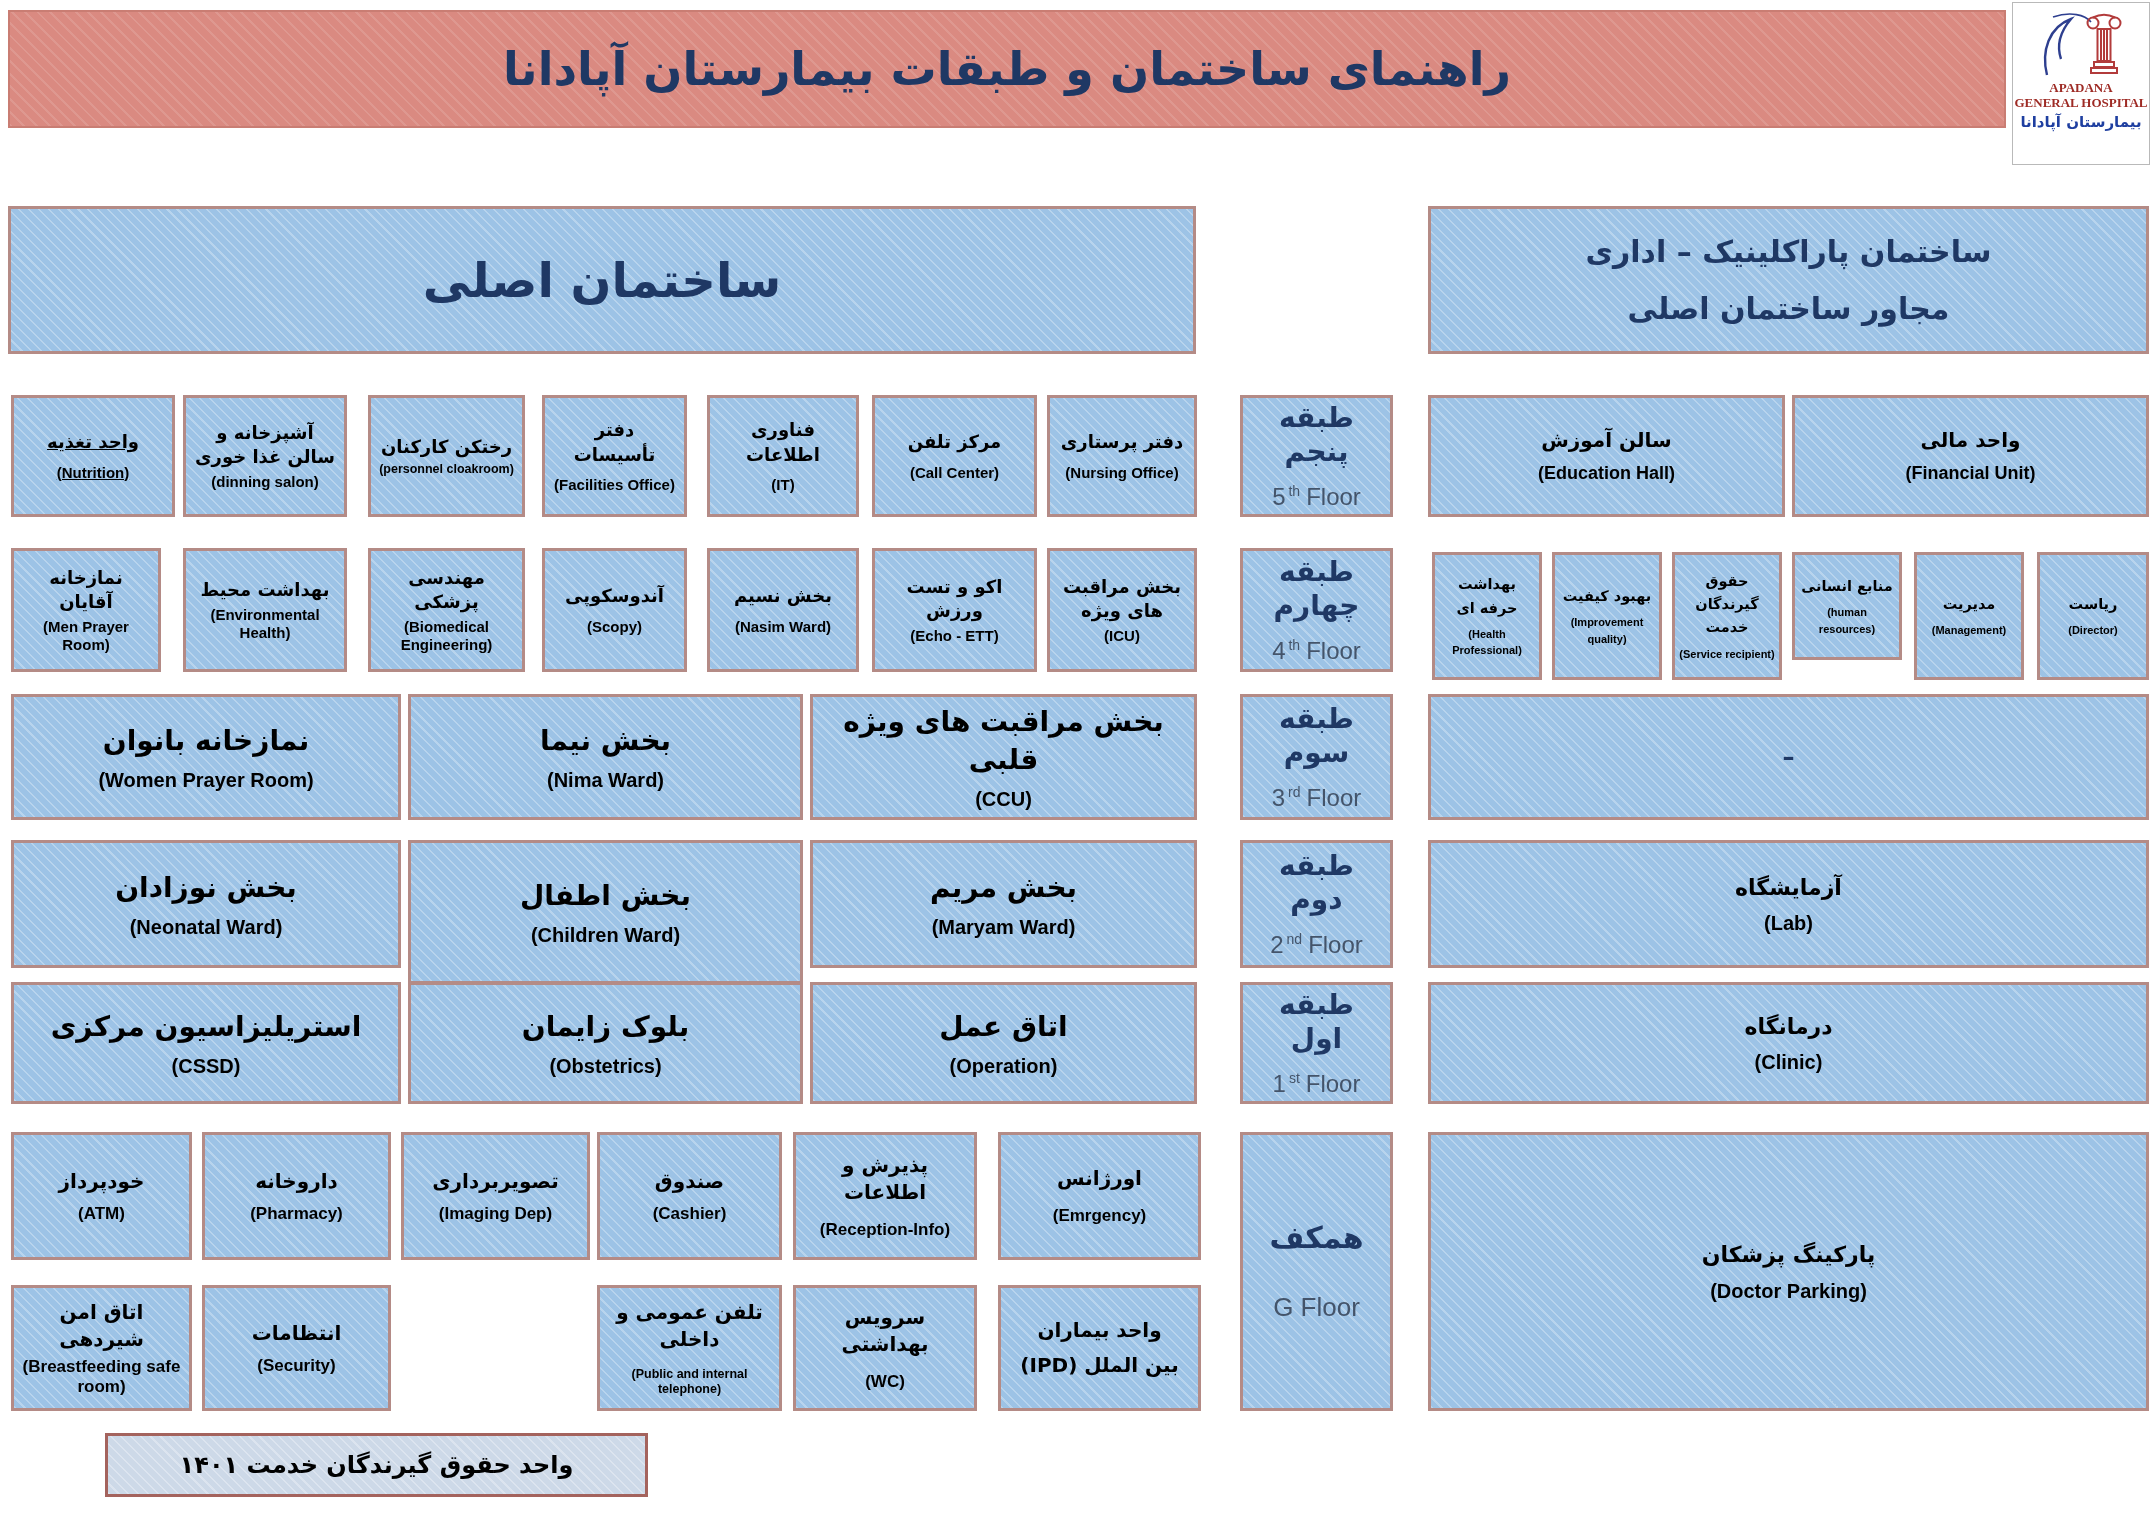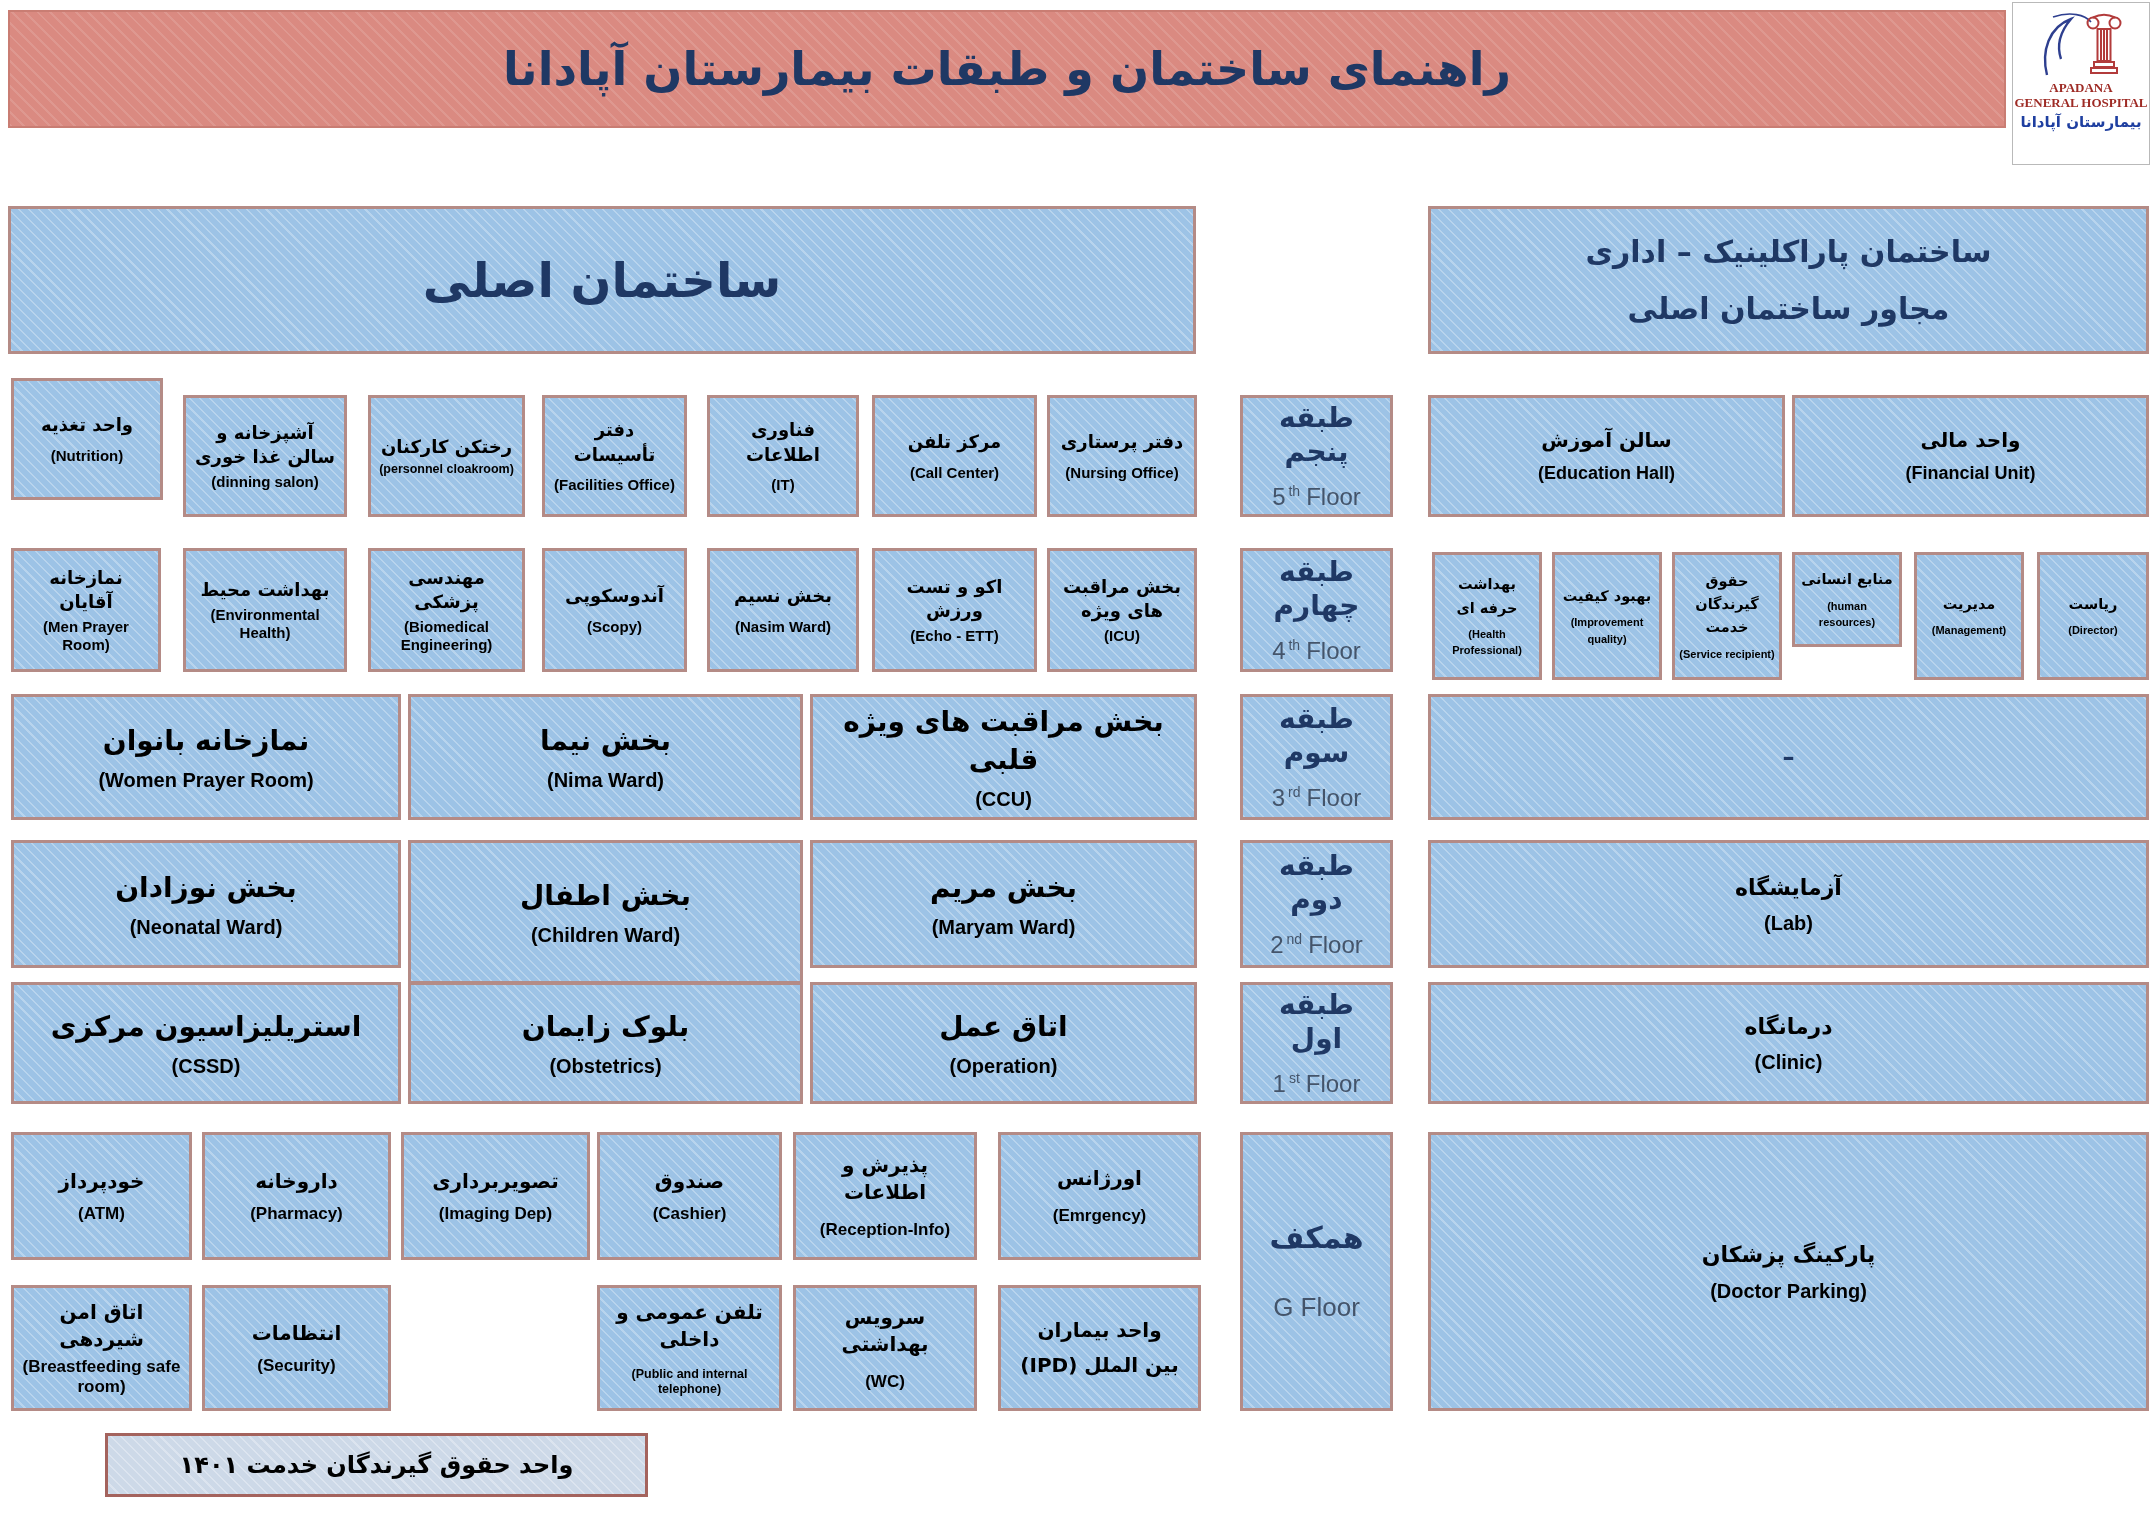--- a/index.html
+++ b/index.html
@@ -90,21 +90,21 @@
   </div>
 
   <div class="box hdr main-hdr" style="left:8px;top:206px;width:1188px;height:148px;">
     <div class="fa">ساختمان اصلی</div>
   </div>
   <div class="box hdr para-hdr" style="left:1428px;top:206px;width:721px;height:148px;gap:0;">
     <div class="fa">ساختمان پاراکلینیک – اداری</div>
     <div class="fa">مجاور ساختمان اصلی</div>
   </div>
 
-  <div class="box dept" style="left:11px;top:378px;width:152px;height:122px;">
+  <div class="box dept" style="left:11px;top:395px;width:164px;height:122px;text-decoration:underline;">
     <div class="fa">واحد تغذیه</div>
     <div class="en">(Nutrition)</div>
   </div>
   <div class="box dept" style="left:183px;top:395px;width:164px;height:122px;gap:4px;">
     <div class="fa">آشپزخانه و سالن غذا خوری</div>
     <div class="en">(dinning salon)</div>
   </div>
   <div class="box dept" style="left:368px;top:395px;width:157px;height:122px;gap:3px;">
     <div class="fa">رختکن کارکنان</div>
     <div class="en en-xs">(personnel cloakroom)</div>
@@ -175,21 +175,21 @@
     <div class="en">(Health Professional)</div>
   </div>
   <div class="box tiny" style="left:1552px;top:552px;width:110px;height:128px;">
     <div class="fa">بهبود کیفیت</div>
     <div class="en">(Improvement quality)</div>
   </div>
   <div class="box tiny" style="left:1672px;top:552px;width:110px;height:128px;">
     <div class="fa">حقوق گیرندگان خدمت</div>
     <div class="en">(Service recipient)</div>
   </div>
-  <div class="box tiny" style="left:1792px;top:552px;width:110px;height:95px;">
+  <div class="box tiny" style="left:1792px;top:552px;width:110px;height:108px;">
     <div class="fa">منابع انسانی</div>
     <div class="en">(human resources)</div>
   </div>
   <div class="box tiny" style="left:1914px;top:552px;width:110px;height:128px;">
     <div class="fa">مدیریت</div>
     <div class="en">(Management)</div>
   </div>
   <div class="box tiny" style="left:2037px;top:552px;width:112px;height:128px;">
     <div class="fa">ریاست</div>
     <div class="en">(Director)</div>

